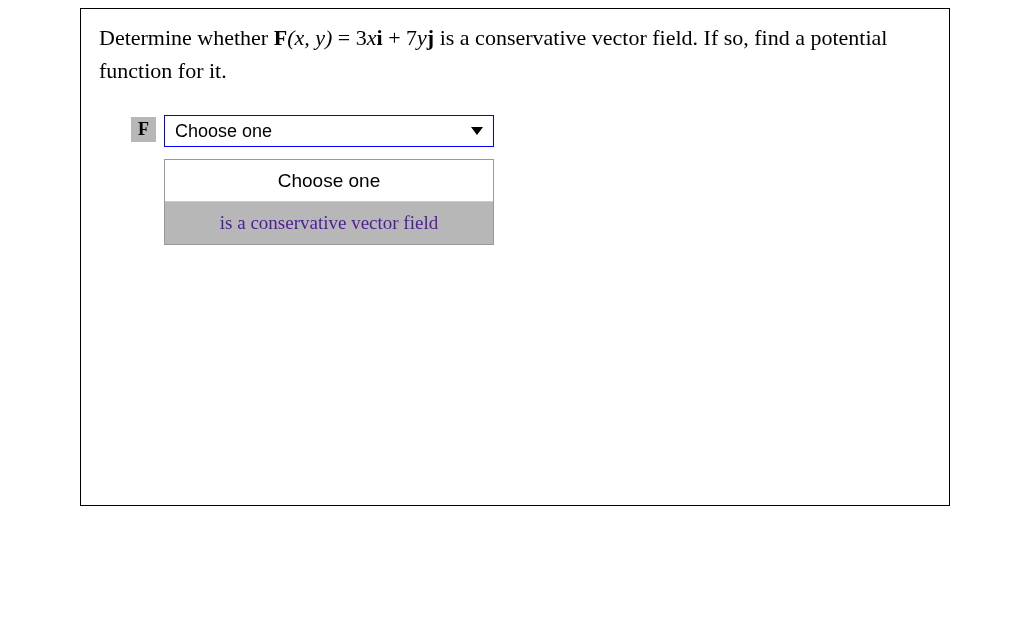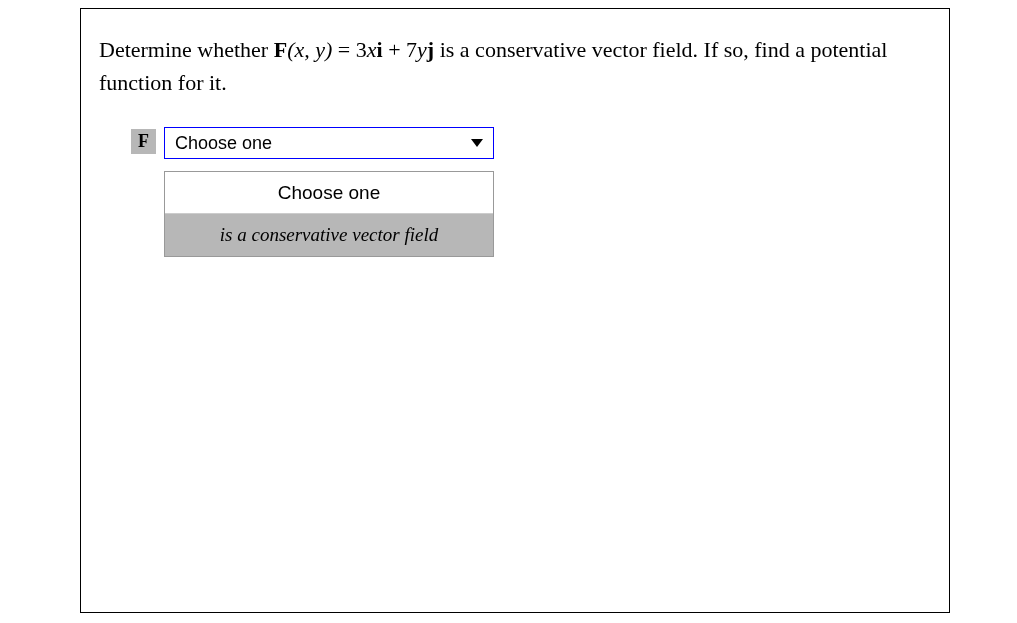--- a/index.html
+++ b/index.html
@@ -12,23 +12,23 @@
       background: #ffffff;
       width: 1017px;
       height: 623px;
       position: relative;
     }
     .question-container {
       position: absolute;
       left: 80px;
       top: 8px;
       width: 870px;
-      height: 605px;
+      height: 498px;
       border: 1px solid #000;
-      padding: 24px 18px;
+      padding: 12px 18px;
       background: #fff;
     }
     .question-text {
       font-size: 22px;
       line-height: 1.5;
       color: #000;
       font-family: Georgia, 'Times New Roman', serif;
     }
     .mathvar {
       font-style: italic;
@@ -100,22 +100,21 @@
     }
     .dropdown-option:last-child {
       border-bottom: none;
     }
     .dropdown-option.header-opt {
       font-family: Arial, Helvetica, sans-serif;
       color: #000;
     }
     .dropdown-option.serif-opt {
       font-family: Georgia, 'Times New Roman', serif;
-      color: #000000;
-      font-style: italic;
+      color: #4c1d95;
     }
     .dropdown-option.highlighted {
       background: #b7b7b7;
     }
   </style>
 </head>
 <body>
 
 <div class="question-container">
   <div class="question-text">

